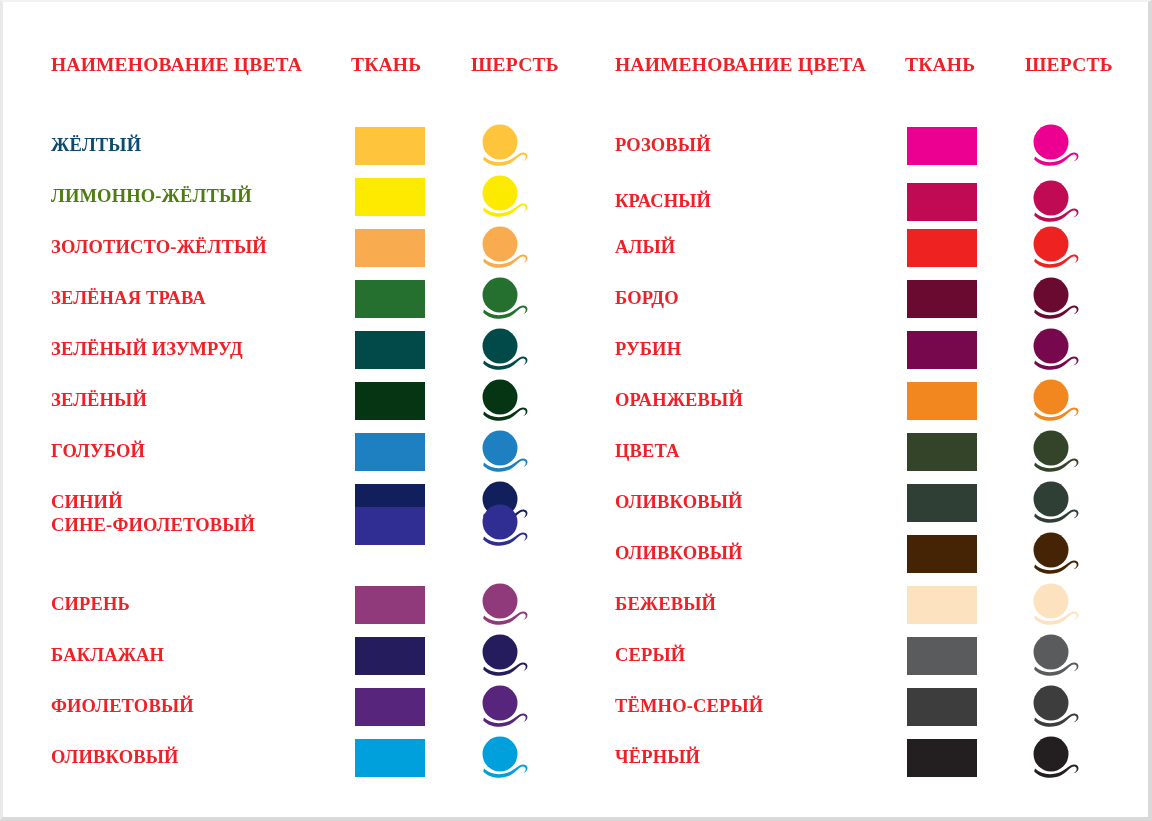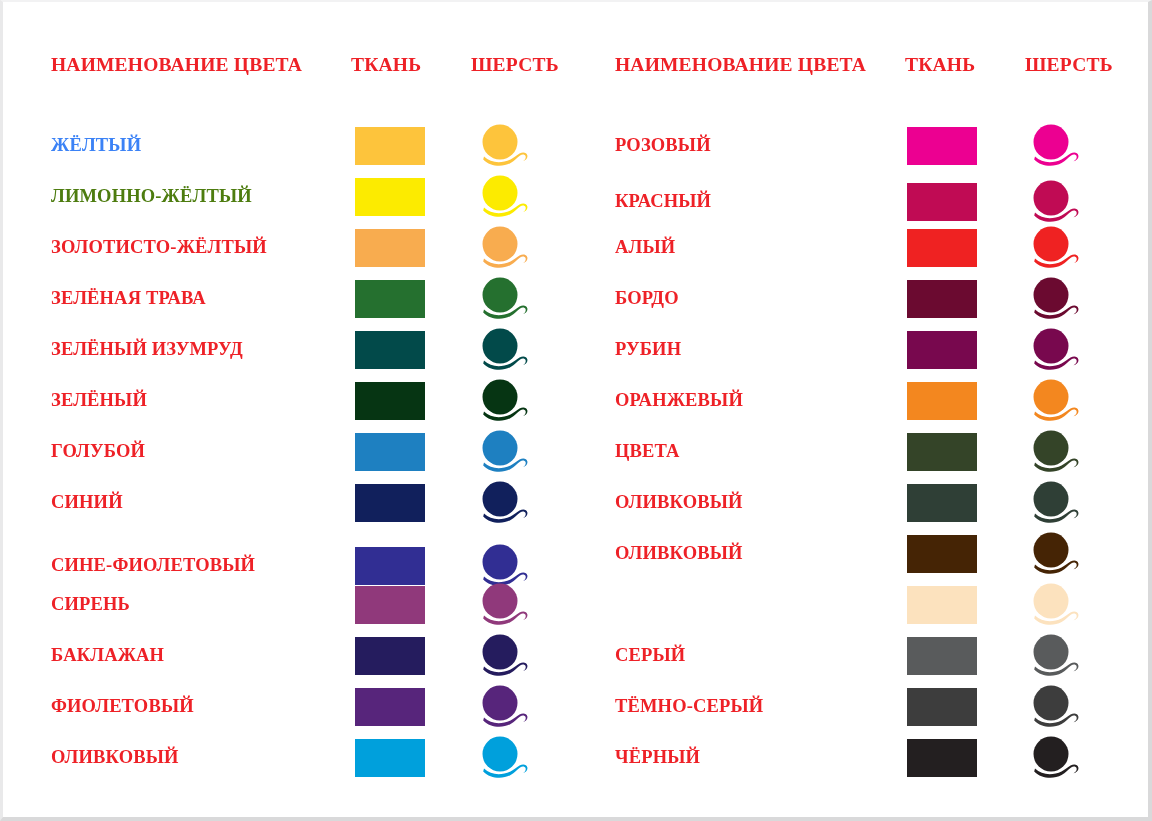--- a/index.html
+++ b/index.html
@@ -100,21 +100,21 @@
 
 <div id="page">
   <div id="inner">
 
     <div class="col col-left">
       <div class="hdr hdr-name">НАИМЕНОВАНИЕ ЦВЕТА</div>
       <div class="hdr hdr-fabric">ТКАНЬ</div>
       <div class="hdr hdr-wool">ШЕРСТЬ</div>
       <div class="rows">
           <div class="row" style="top: 118px;">
-            <div class="label" style="color: #3b82f6;">ЖЁЛТЫЙ</div>
+            <div class="label" style="color: #0c4a6e;">ЖЁЛТЫЙ</div>
             <div class="swatch" style="background: rgb(253, 196, 60);"></div>
             <div class="wool">
               <svg viewBox="0 0 52 46" xmlns="http://www.w3.org/2000/svg">
                 <circle cx="22" cy="19" r="17.5" fill="#FDC43C"></circle>
                 <path d="M6 33.5 C13 40.5 24 40.5 32.5 36.5 C36 34.8 38.5 32.2 41.5 30.5 C45 28.5 48.5 29.3 49.3 32.2 C50.1 35.1 47.6 37.6 44.6 38.2 C47.2 36.9 48.2 34.8 47.5 33.1 C46.7 31.2 44.2 31.1 42.1 32.5 C39 34.6 36.6 37.8 32.6 40 C24.5 44.4 12 43.6 5.2 36.4 Z" fill="#FDC43C"></path>
               </svg>
             </div>
           </div>
           <div class="row" style="top: 169px;">
             <div class="label" style="color: #4d7c0f;">ЛИМОННО-ЖЁЛТЫЙ</div>
@@ -179,21 +179,21 @@
           <div class="row" style="top: 475px;">
             <div class="label" style="color: rgb(238, 33, 39);">СИНИЙ</div>
             <div class="swatch" style="background: rgb(17, 32, 92);"></div>
             <div class="wool">
               <svg viewBox="0 0 52 46" xmlns="http://www.w3.org/2000/svg">
                 <circle cx="22" cy="19" r="17.5" fill="#11205C"></circle>
                 <path d="M6 33.5 C13 40.5 24 40.5 32.5 36.5 C36 34.8 38.5 32.2 41.5 30.5 C45 28.5 48.5 29.3 49.3 32.2 C50.1 35.1 47.6 37.6 44.6 38.2 C47.2 36.9 48.2 34.8 47.5 33.1 C46.7 31.2 44.2 31.1 42.1 32.5 C39 34.6 36.6 37.8 32.6 40 C24.5 44.4 12 43.6 5.2 36.4 Z" fill="#11205C"></path>
               </svg>
             </div>
           </div>
-          <div class="row" style="top: 538px;">
+          <div class="row" style="top: 498px;">
             <div class="label" style="color: rgb(238, 33, 39);">СИНЕ-ФИОЛЕТОВЫЙ</div>
             <div class="swatch" style="background: rgb(49, 46, 147);"></div>
             <div class="wool">
               <svg viewBox="0 0 52 46" xmlns="http://www.w3.org/2000/svg">
                 <circle cx="22" cy="19" r="17.5" fill="#312E93"></circle>
                 <path d="M6 33.5 C13 40.5 24 40.5 32.5 36.5 C36 34.8 38.5 32.2 41.5 30.5 C45 28.5 48.5 29.3 49.3 32.2 C50.1 35.1 47.6 37.6 44.6 38.2 C47.2 36.9 48.2 34.8 47.5 33.1 C46.7 31.2 44.2 31.1 42.1 32.5 C39 34.6 36.6 37.8 32.6 40 C24.5 44.4 12 43.6 5.2 36.4 Z" fill="#312E93"></path>
               </svg>
             </div>
           </div>
           <div class="row" style="top: 577px;">
@@ -328,20 +328,21 @@
             <div class="label" style="color: rgb(238, 33, 39);">ОЛИВКОВЫЙ</div>
             <div class="swatch" style="background: rgb(69, 36, 5);"></div>
             <div class="wool">
               <svg viewBox="0 0 52 46" xmlns="http://www.w3.org/2000/svg">
                 <circle cx="22" cy="19" r="17.5" fill="#452405"></circle>
                 <path d="M6 33.5 C13 40.5 24 40.5 32.5 36.5 C36 34.8 38.5 32.2 41.5 30.5 C45 28.5 48.5 29.3 49.3 32.2 C50.1 35.1 47.6 37.6 44.6 38.2 C47.2 36.9 48.2 34.8 47.5 33.1 C46.7 31.2 44.2 31.1 42.1 32.5 C39 34.6 36.6 37.8 32.6 40 C24.5 44.4 12 43.6 5.2 36.4 Z" fill="#452405"></path>
               </svg>
             </div>
           </div>
           <div class="row" style="top: 577px;">
+            <div class="label" style="color: rgb(238, 33, 39);">БЕЖЕВЫЙ</div>
             <div class="swatch" style="background: rgb(252, 226, 190);"></div>
             <div class="wool">
               <svg viewBox="0 0 52 46" xmlns="http://www.w3.org/2000/svg">
                 <circle cx="22" cy="19" r="17.5" fill="#FCE2BE"></circle>
                 <path d="M6 33.5 C13 40.5 24 40.5 32.5 36.5 C36 34.8 38.5 32.2 41.5 30.5 C45 28.5 48.5 29.3 49.3 32.2 C50.1 35.1 47.6 37.6 44.6 38.2 C47.2 36.9 48.2 34.8 47.5 33.1 C46.7 31.2 44.2 31.1 42.1 32.5 C39 34.6 36.6 37.8 32.6 40 C24.5 44.4 12 43.6 5.2 36.4 Z" fill="#FCE2BE"></path>
               </svg>
             </div>
           </div>
           <div class="row" style="top: 628px;">
             <div class="label" style="color: rgb(238, 33, 39);">СЕРЫЙ</div>

